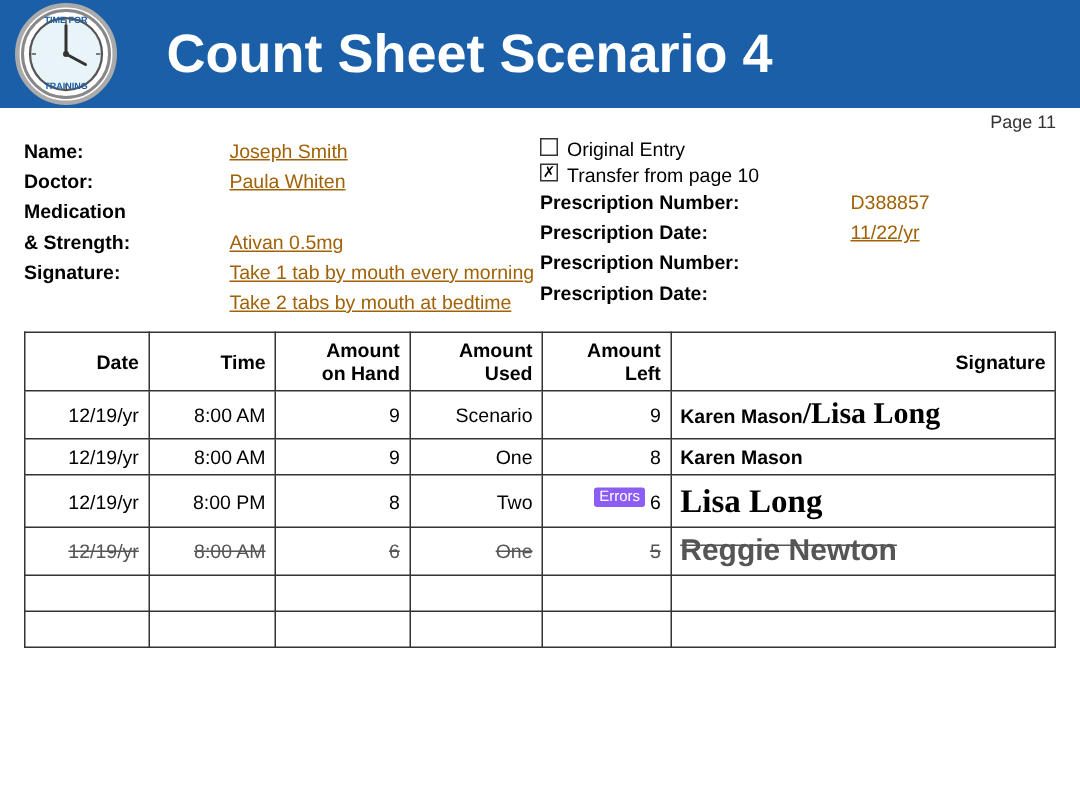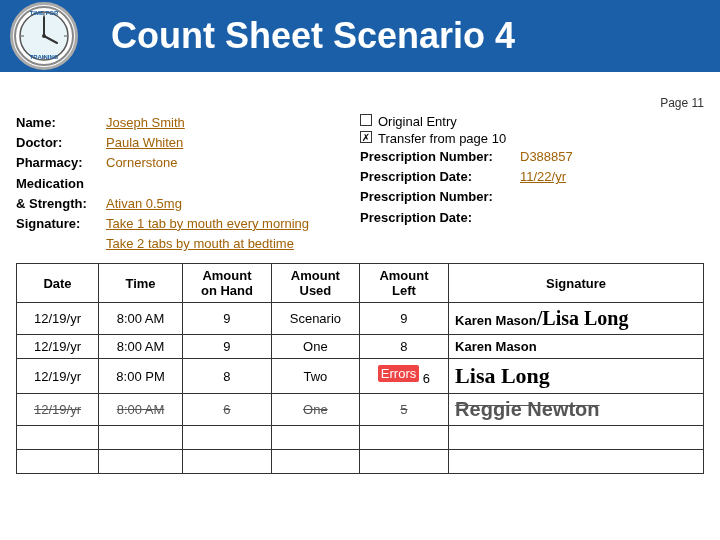--- a/index.html
+++ b/index.html
@@ -38,21 +38,21 @@
       color: white;
       font-size: 36px;
       font-weight: bold;
       margin-left: 16px;
     }
 
     
     .content {
       background: white;
       margin: 0;
-      padding: 24px 16px 8px 16px;
+      padding: 2px 16px 8px 16px;
       height: calc(540px - 72px);
       overflow: hidden;
     }
 
     .page-number {
       text-align: right;
       font-size: 12px;
       color: #333;
       margin-bottom: 4px;
     }
@@ -67,20 +67,21 @@
     .patient-left {
       flex: 1;
     }
     .patient-right {
       flex: 1;
     }
     .info-row {
       display: flex;
       margin-bottom: 2px;
       line-height: 1.4;
+      gap: 47px;
     }
     .info-label {
       font-weight: bold;
       min-width: 90px;
       color: #000;
     }
     .info-value {
       color: #a16207;
     }
     .info-value.underline {
@@ -106,39 +107,39 @@
     
     .data-table {
       width: 100%;
       border-collapse: collapse;
       font-size: 13px;
       margin-top: 4px;
     }
     .data-table th, .data-table td {
       border: 1.5px solid #333;
       padding: 4px 6px;
-      text-align: center;
+      text-align: right;
       vertical-align: middle;
     }
     .data-table th {
       font-weight: bold;
       background: white;
     }
     .data-table td.signature {
       text-align: left;
       font-size: 13px;
     }
     .strikethrough-row td {
       text-decoration: line-through;
       color: #555;
     }
     .error-badge {
-      background: #ef4444;
+      background: #8b5cf6;
       color: white;
-      font-size: 13px;
+      font-size: 10px;
       padding: 1px 3px;
       border-radius: 2px;
       vertical-align: super;
     }
 
     .sig-bold {
       font-weight: 900;
       font-size: 20px;
       font-family: Impact, Arial, sans-serif;
     }
@@ -173,24 +174,20 @@
 
   <div class="patient-info">
     <div class="patient-left">
       <div class="info-row">
         <span class="info-label">Name:</span>
         <span class="info-value underline">Joseph Smith</span>
       </div>
       <div class="info-row">
         <span class="info-label">Doctor:</span>
         <span class="info-value underline">Paula Whiten</span>
-      </div>
-      <div class="info-row">
-        <span class="info-label">Pharmacy:</span>
-        <span class="info-value">Cornerstone</span>
       </div>
       <div class="info-row">
         <span class="info-label">Medication</span>
       </div>
       <div class="info-row">
         <span class="info-label">&amp; Strength:</span>
         <span class="info-value underline">Ativan 0.5mg</span>
       </div>
       <div class="info-row">
         <span class="info-label">Signature:</span>

